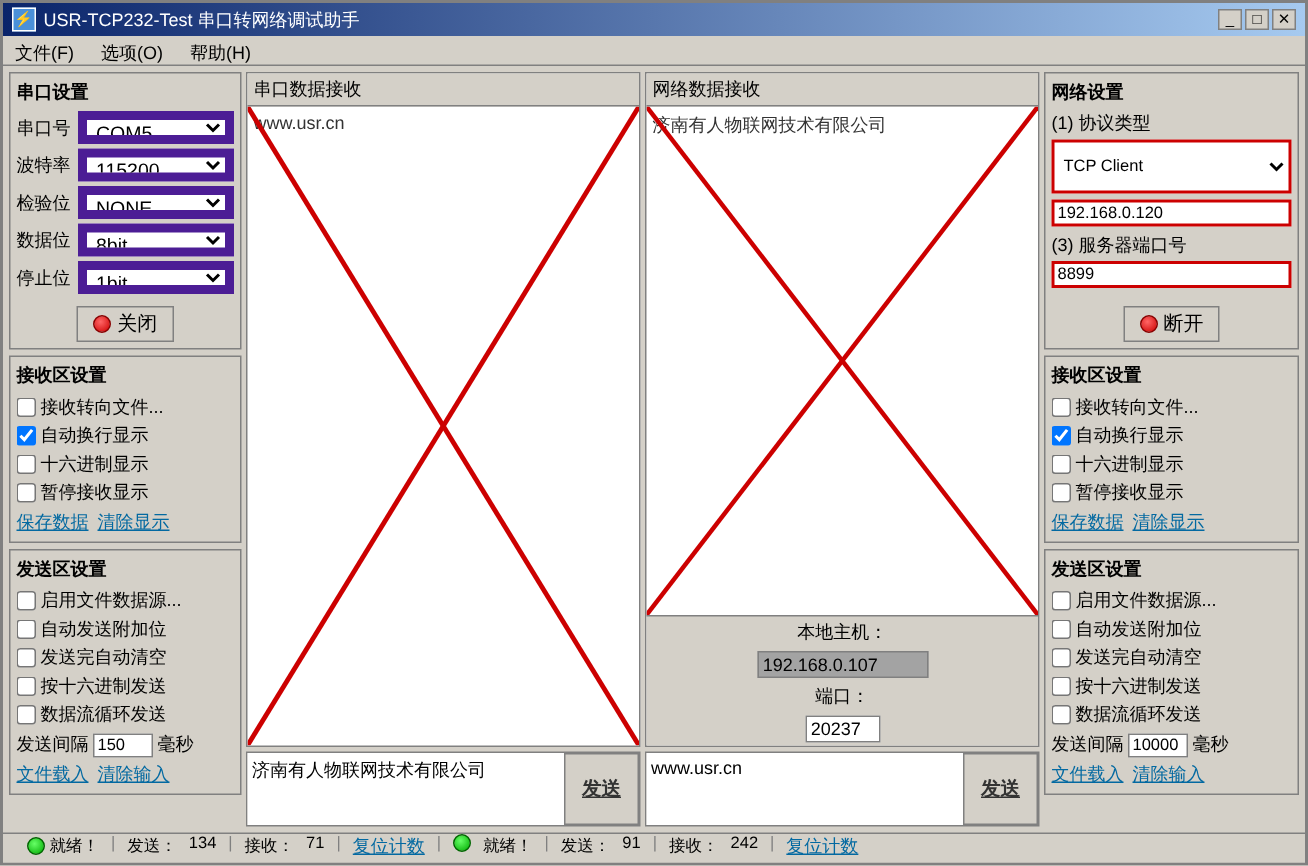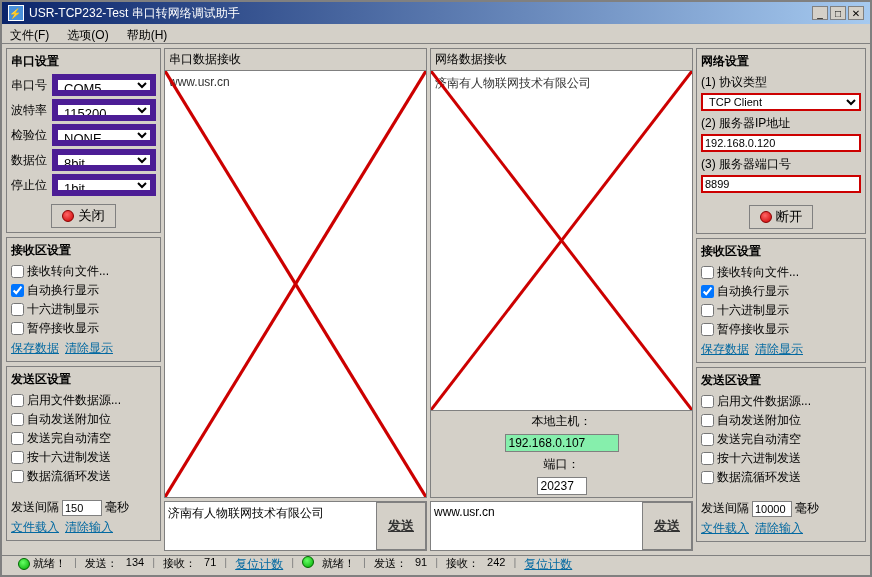--- a/index.html
+++ b/index.html
@@ -225,21 +225,21 @@
       border-top: 1px solid #808080;
       background: #d4d0c8;
       padding: 2px 4px;
       display: flex;
       align-items: center;
       gap: 4px;
       font-size: 12px;
       flex-direction: column;
     }
     .addr-field {
-      background: #86efac;
+      background: #a3a3a3;
       border: 1px solid #808080;
       padding: 1px 3px;
       font-size: 12px;
       width: 114px;
     }
     .port-field {
       background: white;
       border: 1px solid #808080;
       padding: 1px 3px;
       font-size: 12px;
@@ -294,21 +294,21 @@
       border: 1px solid #808080;
       background: #d4d0c8;
       padding: 4px;
     }
     .net-section-label {
       font-size: 12px;
       margin-bottom: 2px;
     }
     .net-select {
       width: 100%;
-      height: 18px;
+      height: 36px;
       font-size: 11px;
       background: white;
       border: 2px solid #cc0000;
       padding: 0 2px;
       margin-bottom: 4px;
     }
     .net-input {
       width: 100%;
       height: 18px;
       font-size: 11px;
@@ -335,21 +335,21 @@
       gap: 3px;
     }
     .status-sep {
       color: #808080;
     }
 
     .send-interval-row {
       display: flex;
       align-items: center;
       gap: 3px;
-      margin-top: 14px;
+      margin-top: 3px;
       font-size: 12px;
     }
     .interval-input {
       width: 40px;
       height: 16px;
       border: 1px solid #808080;
       font-size: 11px;
       padding: 0 2px;
       background: white;
     }
@@ -528,21 +528,20 @@
     </div>
 
     <div class="right-panel">
 
       <div class="net-settings">
         <div class="section-title">网络设置</div>
         <div class="net-section-label">(1) 协议类型</div>
         <select class="net-select">
           <option>TCP Client</option>
         </select>
-        <div class="net-section-label">(2) 服务器IP地址</div>
         <input type="text" class="net-input" value="192.168.0.120" style="">
         <div class="net-section-label">(3) 服务器端口号</div>
         <input type="text" class="net-input" value="8899" style="">
         <div style="display:flex;justify-content:flex-start;margin-top:4px;">
           <button class="close-btn" style="display:flex;align-items:center;gap:4px;background:#d4d0c8;border:1px solid #808080;padding:2px 10px;cursor:pointer;">
             <div class="red-dot"></div>
             <span>断开</span>
           </button>
         </div>
       </div>

